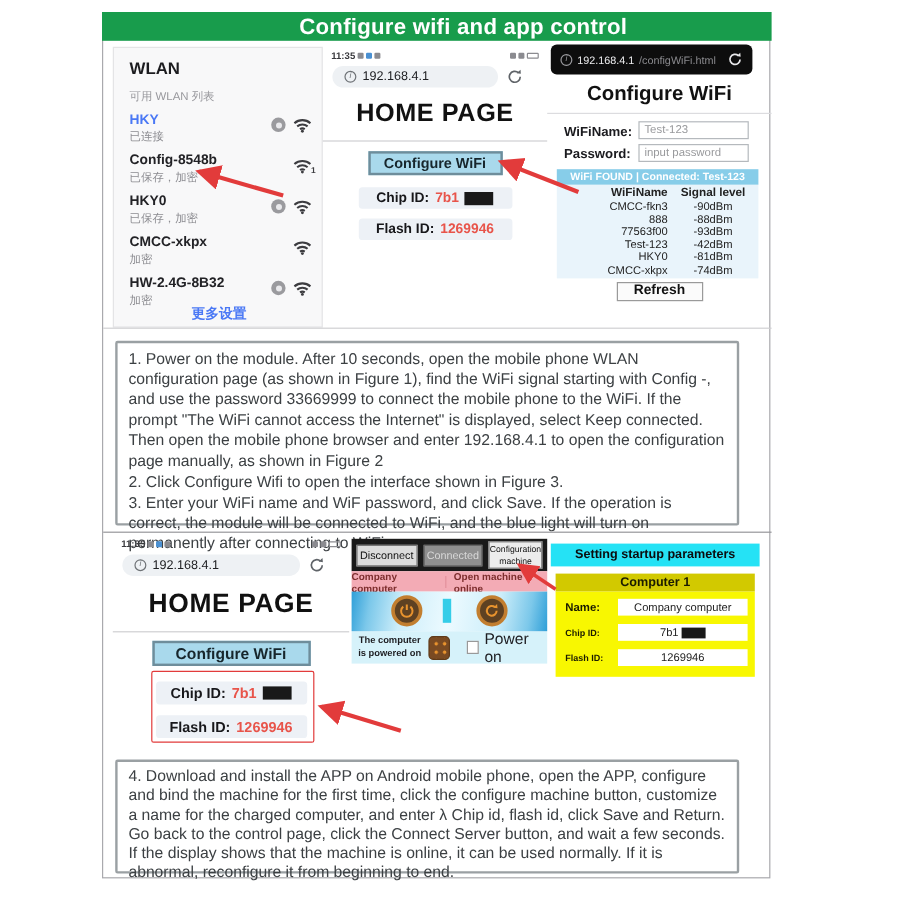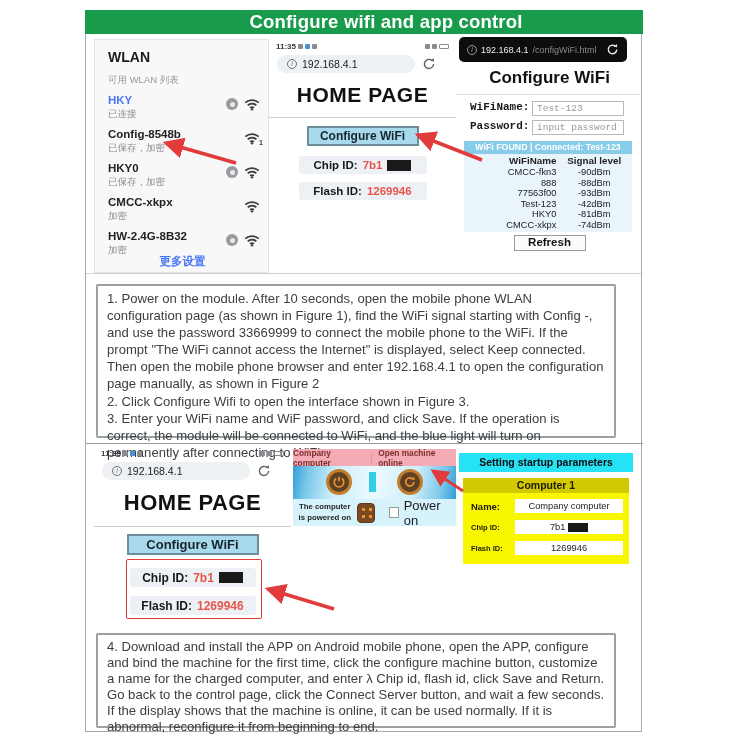--- a/index.html
+++ b/index.html
@@ -43,21 +43,21 @@
   .fig2 .urlpill { width:138px; }
 
   
   .fig3 { position:absolute; left:370px; top:26px; width:187px; }
   .darkbar { margin-left:3px; width:168px; height:25px; background:#0d0d0d; border-radius:5px; display:flex; align-items:center; gap:4px; padding:0 8px; }
   .darkbar .info-i { border-color:#9a9a9e; color:#9a9a9e; }
   .url-main { font-size:9px; color:#ededef; white-space:nowrap; }
   .url-path { font-size:9px; color:#8a8a8e; white-space:nowrap; }
   .f3-title { text-align:center; font-size:17px; font-weight:800; color:#111; margin-top:6px; }
   .f3-hr { border-top:1px solid #dcdcdf; margin-top:6px; }
-  .form-row { display:flex; align-items:flex-start; margin:6px 0 0 14px;font-family:Liberation Mono, monospace; }
+  .form-row { display:flex; align-items:flex-end; margin:6px 0 0 14px; }
   .form-row.second { margin-top:4px; }
   .form-label { width:62px; font-size:11px; font-weight:700; color:#1a1a1e; }
   .form-input { width:92px; height:15px; border:1px solid #b5b9bd; font-size:9.5px; color:#98999c; line-height:13px; padding-left:4px; background:#fff; }
   .btn-row { display:flex; align-items:center; justify-content:space-between; margin:7px 14px 0 12px; }
   .homepage-btn { width:54px; height:14px; background:#5b9bd5; border:1px solid #2f5f94; font-size:8.5px; font-weight:700; color:#0b2239; text-align:center; line-height:12px; }
   .save-btn { width:88px; height:16px; background:#f4f4f4; border:1px solid #9a9a9a; font-size:10.5px; color:#222; text-align:center; line-height:14px; }
   .found-bar { margin:6px 0 0 8px; width:168px; height:13px; background:#87cde9; color:#fff; font-size:8.8px; font-weight:700; text-align:center; line-height:13px; }
   .wifi-table { margin-left:8px; width:168px; background:#e9f4fb; padding:1px 0 2px; }
   .trow { display:flex; line-height:10.5px; font-size:9.3px; color:#222; }
   .trow .c1 { width:55%; text-align:right; }
@@ -348,20 +348,25 @@
         <span class="redact"></span>
       </div>
       <div class="id-row flash">
         <span>Flash ID:</span>
         <span class="id-val">1269946</span>
       </div>
     </div>
     <div class="red-rect"></div>
 
     <div class="fig5">
+      <div class="app-topbar">
+        <div class="btn-disconnect">Disconnect</div>
+        <div class="btn-connected">Connected</div>
+        <div class="btn-cfgmachine">Configuration machine</div>
+      </div>
       <div class="app-pinkbar">
         <span>Company computer</span>
         <span class="pink-sep"></span>
         <span>Open machine online</span>
       </div>
       <div class="app-blue">
         <div class="circle-btn power">
           <svg width="14" height="14" viewBox="0 0 20 20">
               <path d="M10 2.5 v6.5" stroke="#e8932e" stroke-width="2.4" fill="none"></path>
               <path d="M5.8 5 a6.8 6.8 0 1 0 8.4 0" stroke="#e8932e" stroke-width="2.4" fill="none"></path>

